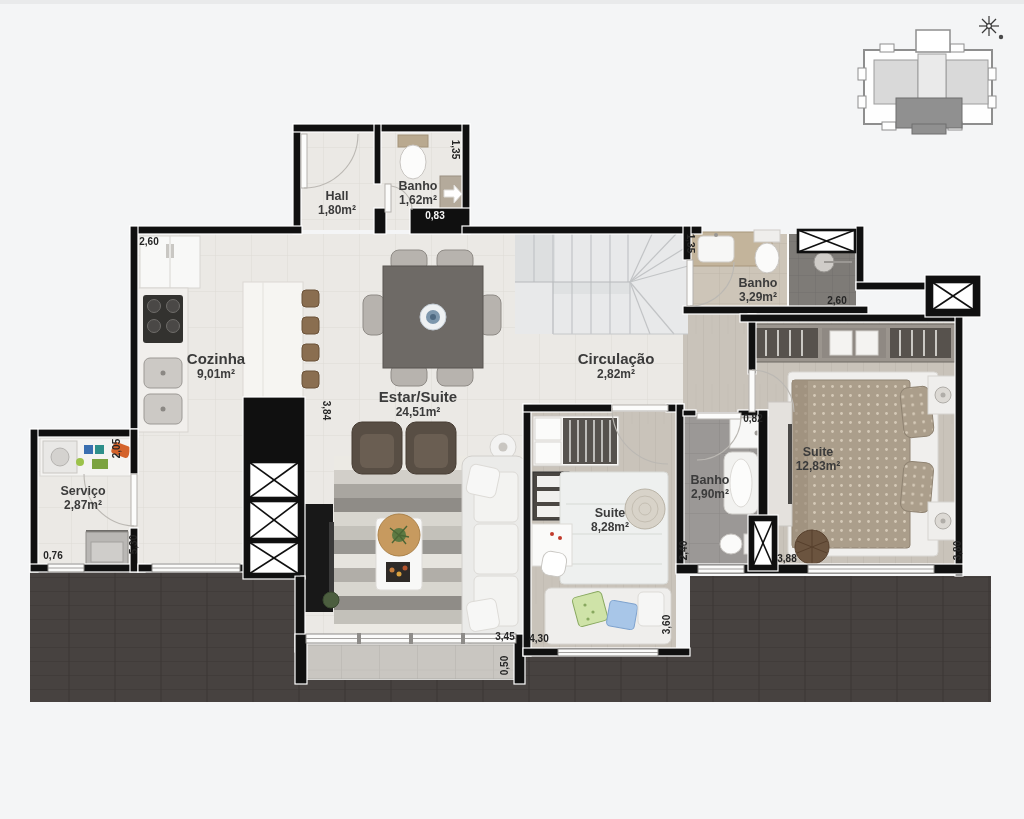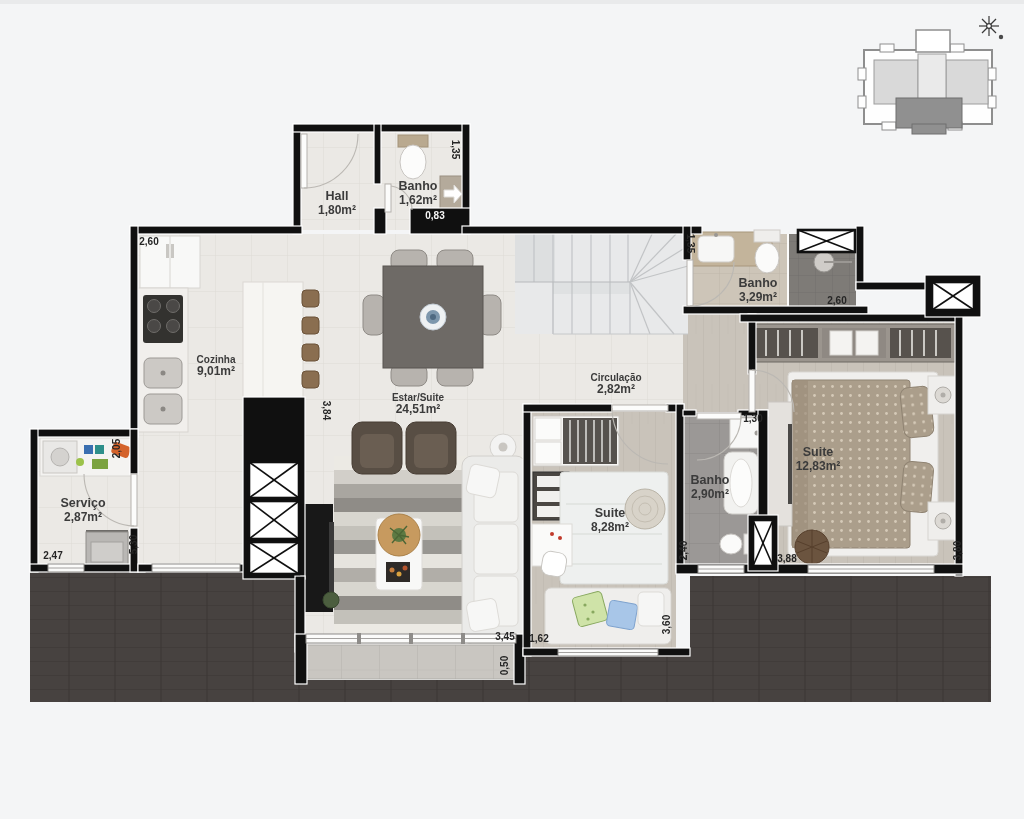--- a/index.html
+++ b/index.html
@@ -11,21 +11,21 @@
   .xline{stroke:#101010;stroke-width:1.6;}
   .door-leaf{fill:#fcfcfb;stroke:#b5b2ae;stroke-width:1;}
   .door-arc{fill:none;stroke:#bbb8b3;stroke-width:1.1;}
   .win{fill:#fbfbfa;stroke:#8e8c89;stroke-width:1;}
   .winline{stroke:#8e8c89;stroke-width:0.8;}
   .tread{stroke:#c2c4c6;stroke-width:1.2;}
   
   .room-label{position:absolute;transform:translate(-50%,-50%);text-align:center;color:#3b3b3b;line-height:1.1;white-space:nowrap;}
   .room-label .rname{font-size:12.5px;font-weight:700;}
   .room-label .rarea{font-size:12px;font-weight:700;}
-  .room-label.big .rname{font-size:10px;}
+  .room-label.big .rname{font-size:15px;}
   .dim{position:absolute;width:34px;text-align:center;font-size:10px;font-weight:700;color:#262626;white-space:nowrap;}
   .dim.white{color:#f5f5f5;}
   .dim.rcw{transform:rotate(90deg);}
   .dim.rccw{transform:rotate(-90deg);}
 </style>
 </head>
 <body>
 
 <div class="stage">
 
@@ -432,56 +432,56 @@
   <div class="rarea">1,62m²</div>
 </div>
 <div class="room-label big" style="left:216px;top:362px">
   <div class="rname">Cozinha</div>
   <div class="rarea">9,01m²</div>
 </div>
 <div class="room-label big" style="left:418px;top:400px">
   <div class="rname">Estar/Suite</div>
   <div class="rarea">24,51m²</div>
 </div>
-<div class="room-label big" style="left:616px;top:380px">
+<div class="room-label big" style="left:616px;top:362px">
   <div class="rname">Circulação</div>
   <div class="rarea">2,82m²</div>
 </div>
 <div class="room-label" style="left:758px;top:286px">
   <div class="rname">Banho</div>
   <div class="rarea">3,29m²</div>
 </div>
 <div class="room-label" style="left:818px;top:455px">
   <div class="rname">Suite</div>
   <div class="rarea">12,83m²</div>
 </div>
 <div class="room-label" style="left:710px;top:483px">
   <div class="rname">Banho</div>
   <div class="rarea">2,90m²</div>
 </div>
 <div class="room-label" style="left:610px;top:516px">
   <div class="rname">Suite</div>
   <div class="rarea">8,28m²</div>
 </div>
-<div class="room-label" style="left:83px;top:506px">
+<div class="room-label" style="left:83px;top:494px">
   <div class="rname">Serviço</div>
   <div class="rarea">2,87m²</div>
 </div>
 
 <div class="dim rcw" style="left:438px;top:140px">1,35</div>
 <div class="dim white" style="left:418px;top:206px">0,83</div>
 <div class="dim" style="left:132px;top:232px">2,60</div>
 <div class="dim rcw" style="left:309px;top:401px">3,84</div>
 <div class="dim rcw" style="left:673px;top:234px">1,35</div>
 <div class="dim" style="left:820px;top:291px">2,60</div>
-<div class="dim" style="left:736px;top:409px">1,30</div>
+<div class="dim" style="left:736px;top:409px">0,82</div>
 <div class="dim rccw" style="left:666px;top:541px">2,40</div>
 <div class="dim" style="left:770px;top:549px">3,88</div>
 <div class="dim rccw" style="left:940px;top:541px">3,80</div>
-<div class="dim" style="left:522px;top:629px">1,62</div>
+<div class="dim" style="left:522px;top:629px">4,30</div>
 <div class="dim rccw" style="left:649px;top:615px">3,60</div>
 <div class="dim" style="left:488px;top:627px">3,45</div>
 <div class="dim rccw" style="left:487px;top:656px">0,50</div>
-<div class="dim" style="left:36px;top:546px">2,47</div>
+<div class="dim" style="left:36px;top:546px">0,76</div>
 <div class="dim rccw" style="left:116px;top:535px">5,30</div>
 <div class="dim rccw" style="left:99px;top:439px">2,05</div>
 
 </div>
 
 </body></html>

